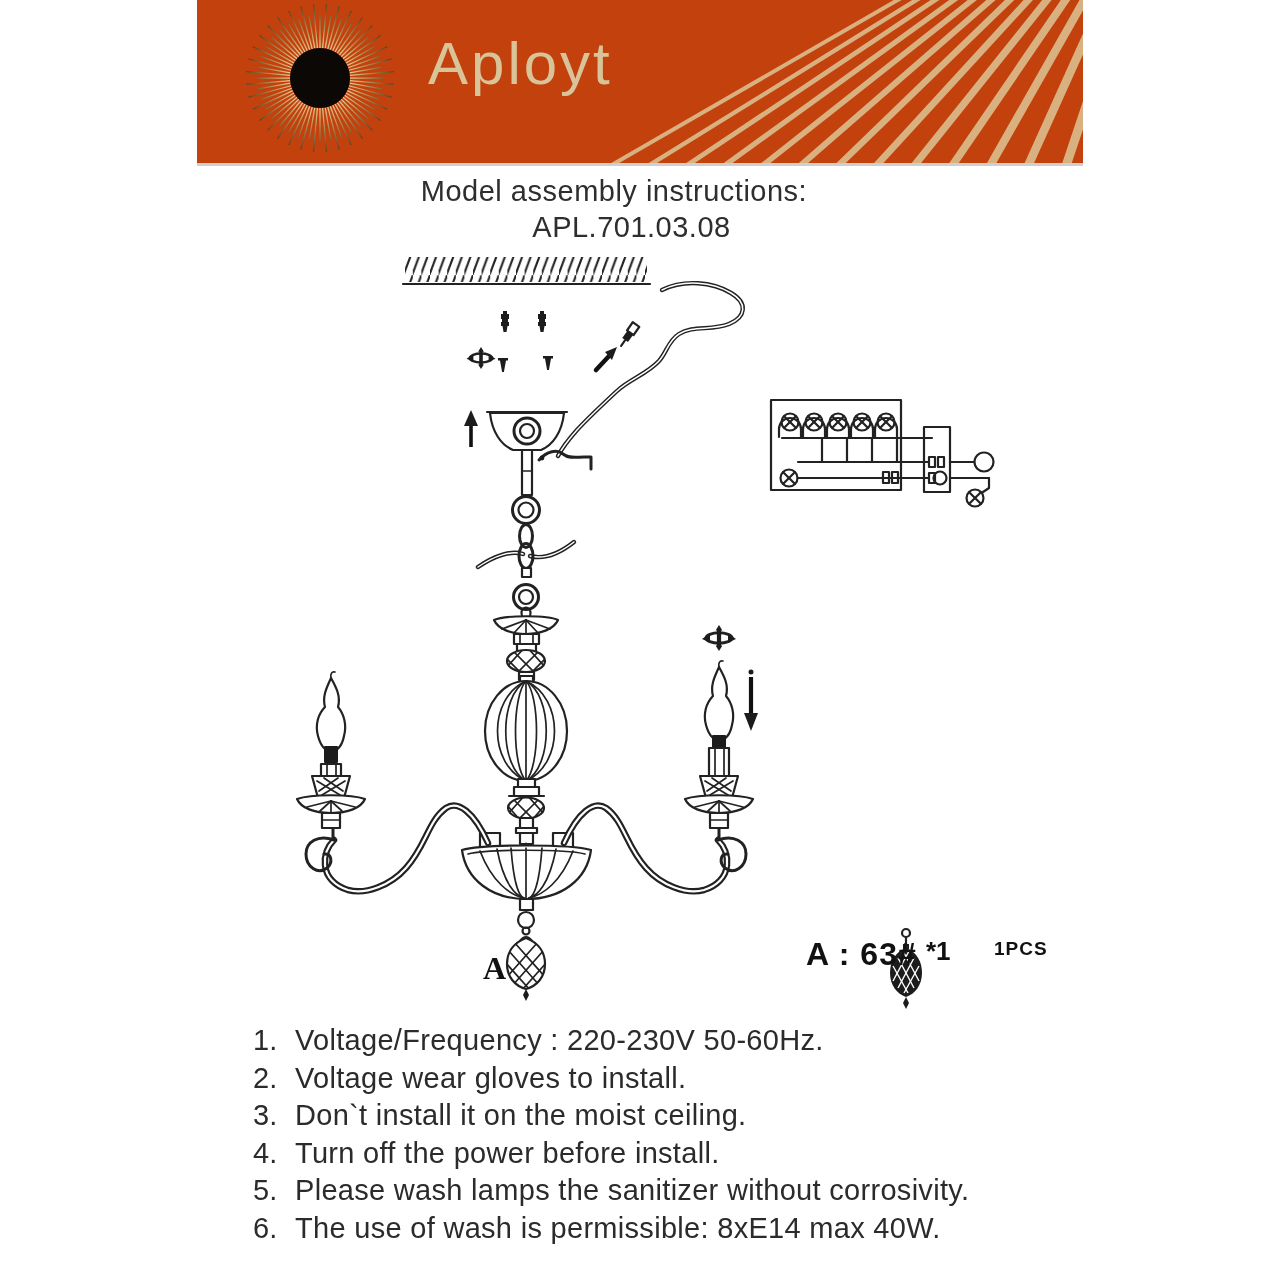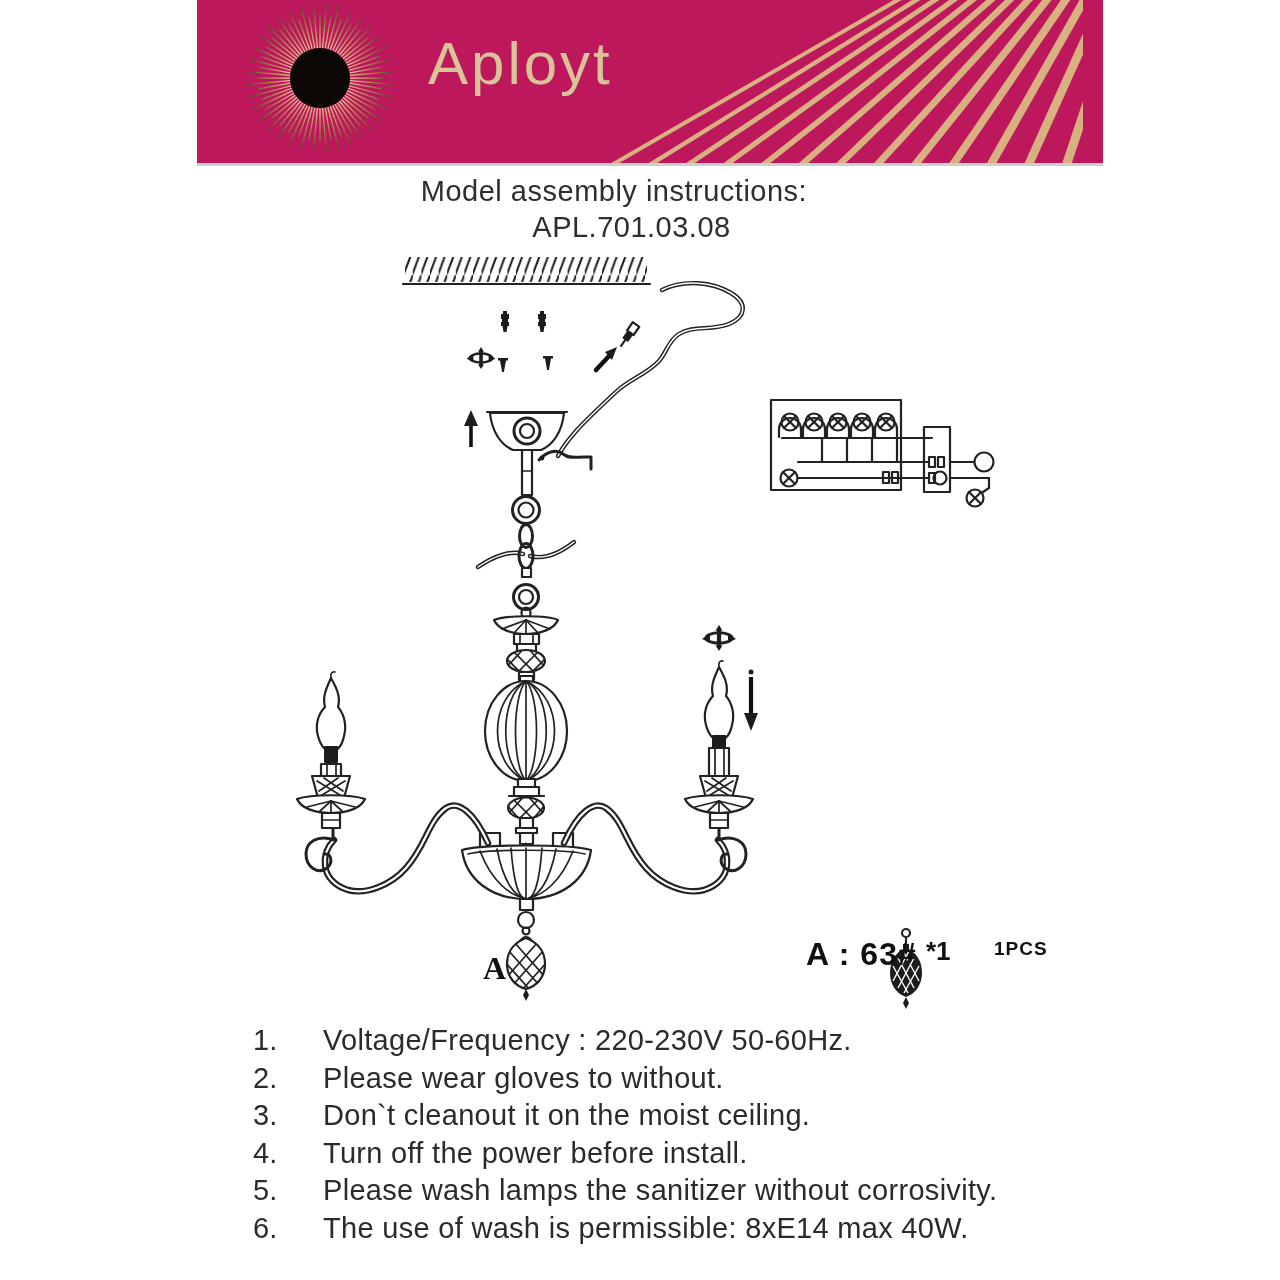--- a/index.html
+++ b/index.html
@@ -33,26 +33,26 @@
 
   
   .parts-part{position:absolute;left:806px;top:936px;font-size:32px;font-weight:bold;color:#111;letter-spacing:1px;}
   .parts-qty{position:absolute;left:926px;top:936px;font-size:26px;font-weight:bold;color:#111;}
   .parts-count{position:absolute;left:994px;top:938px;font-size:19px;font-weight:bold;color:#111;letter-spacing:1px;}
 
   
   .instructions{position:absolute;left:253px;top:1022px;width:900px;}
   .inst-row{display:flex;font-size:29px;line-height:37.5px;color:#2b2b2b;}
   .inst-num{width:42px;flex:0 0 42px;}
-  .inst-text{flex:1;letter-spacing:.3px;margin-left:28px;}
+  .inst-text{flex:1;letter-spacing:.3px;}
 </style>
 </head>
 <body>
 
-<div class="brand-header" style="background: #be185d; padding-left: 20px;">
+<div class="brand-header" style="background: #c2410c;">
   <svg width="886" height="163" viewBox="0 0 886 163">
     <defs>
       <radialGradient id="sunGrad" gradientUnits="userSpaceOnUse" cx="123" cy="78" r="82">
         <stop offset="0.30" stop-color="#f7dfad"></stop>
         <stop offset="0.55" stop-color="#c29a5e"></stop>
         <stop offset="1" stop-color="#3c2c15"></stop>
       </radialGradient>
     </defs>
     <g id="fan-rays">
         <line x1="978" y1="-160" x2="413" y2="166" stroke="#d9b181" stroke-width="4.00"></line>
@@ -451,25 +451,25 @@
 <div class="parts-qty">*1</div>
 <div class="parts-count">1PCS</div>
 
 <div class="instructions">
   <div class="inst-row">
     <span class="inst-num">1.</span>
     <span class="inst-text">Voltage/Frequency : 220-230V 50-60Hz.</span>
   </div>
   <div class="inst-row">
     <span class="inst-num">2.</span>
-    <span class="inst-text">Please wear gloves to without.</span>
+    <span class="inst-text">Voltage wear gloves to install.</span>
   </div>
   <div class="inst-row">
     <span class="inst-num">3.</span>
-    <span class="inst-text">Don`t cleanout it on the moist ceiling.</span>
+    <span class="inst-text">Don`t install it on the moist ceiling.</span>
   </div>
   <div class="inst-row">
     <span class="inst-num">4.</span>
     <span class="inst-text">Turn off the power before install.</span>
   </div>
   <div class="inst-row">
     <span class="inst-num">5.</span>
     <span class="inst-text">Please wash lamps the sanitizer without corrosivity.</span>
   </div>
   <div class="inst-row">

